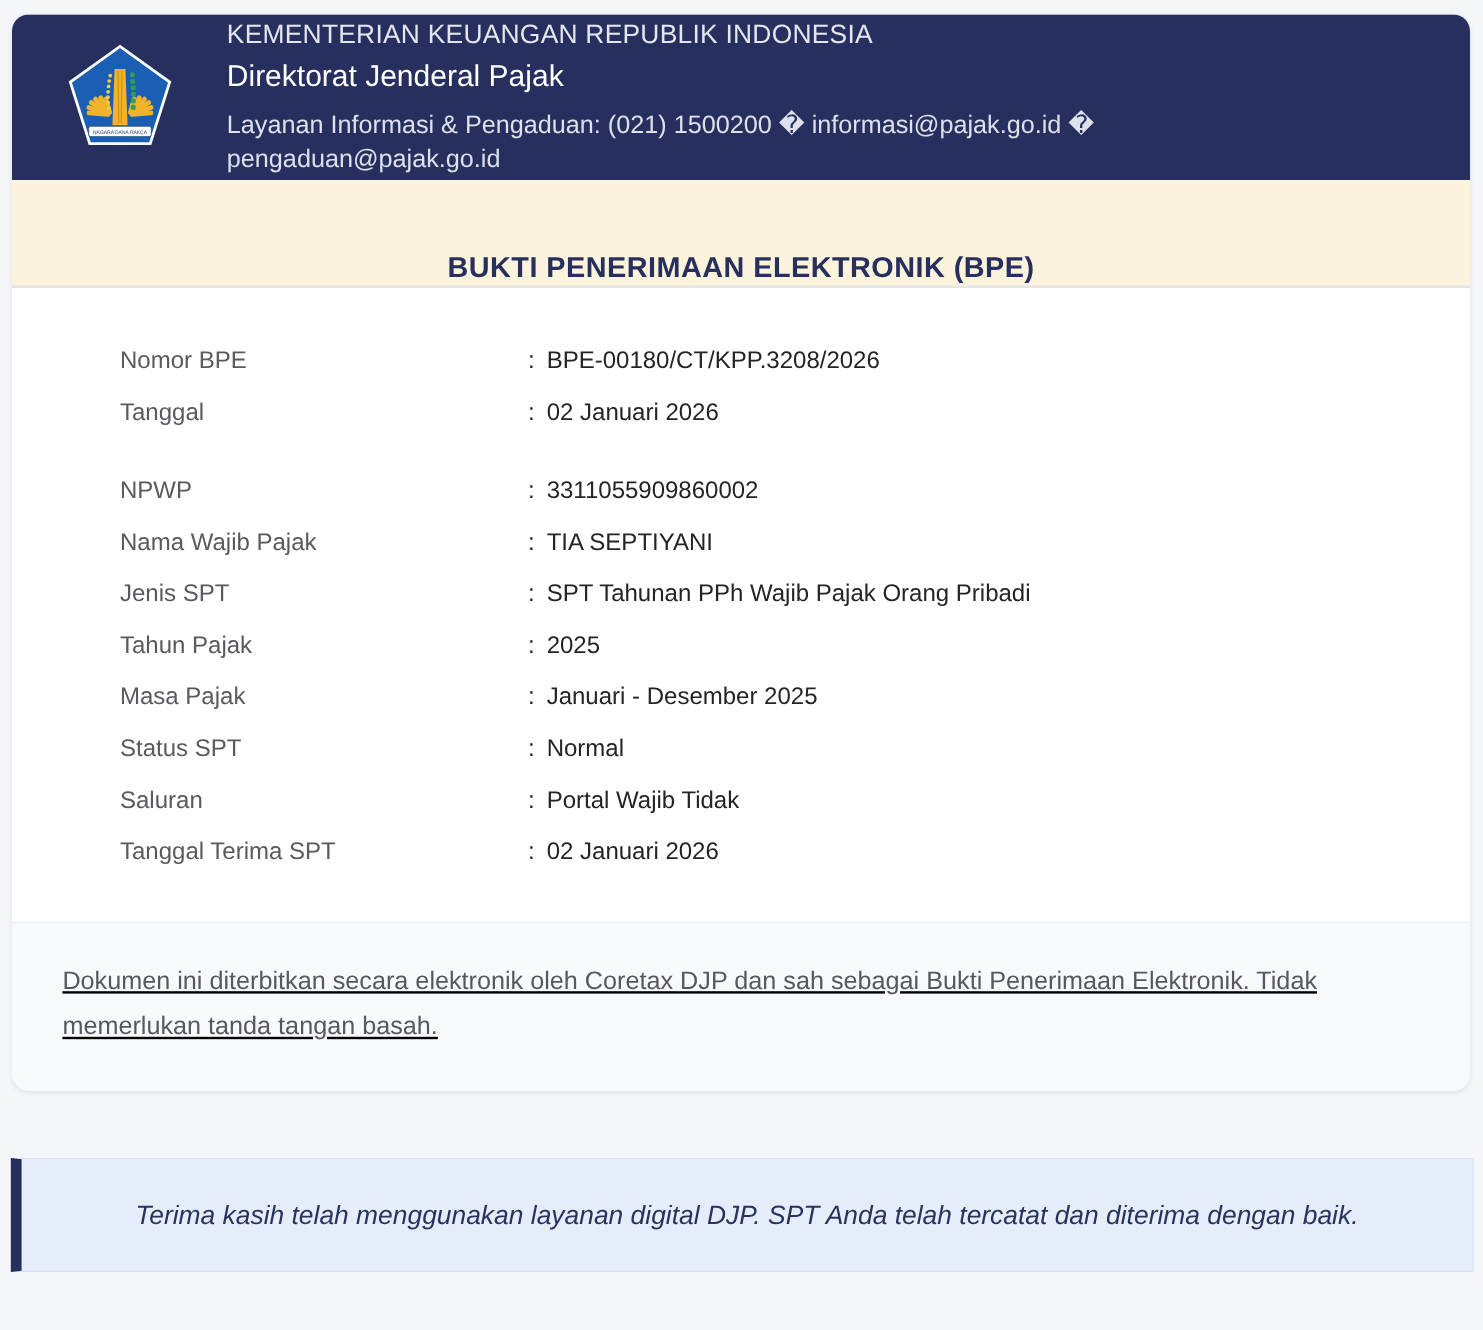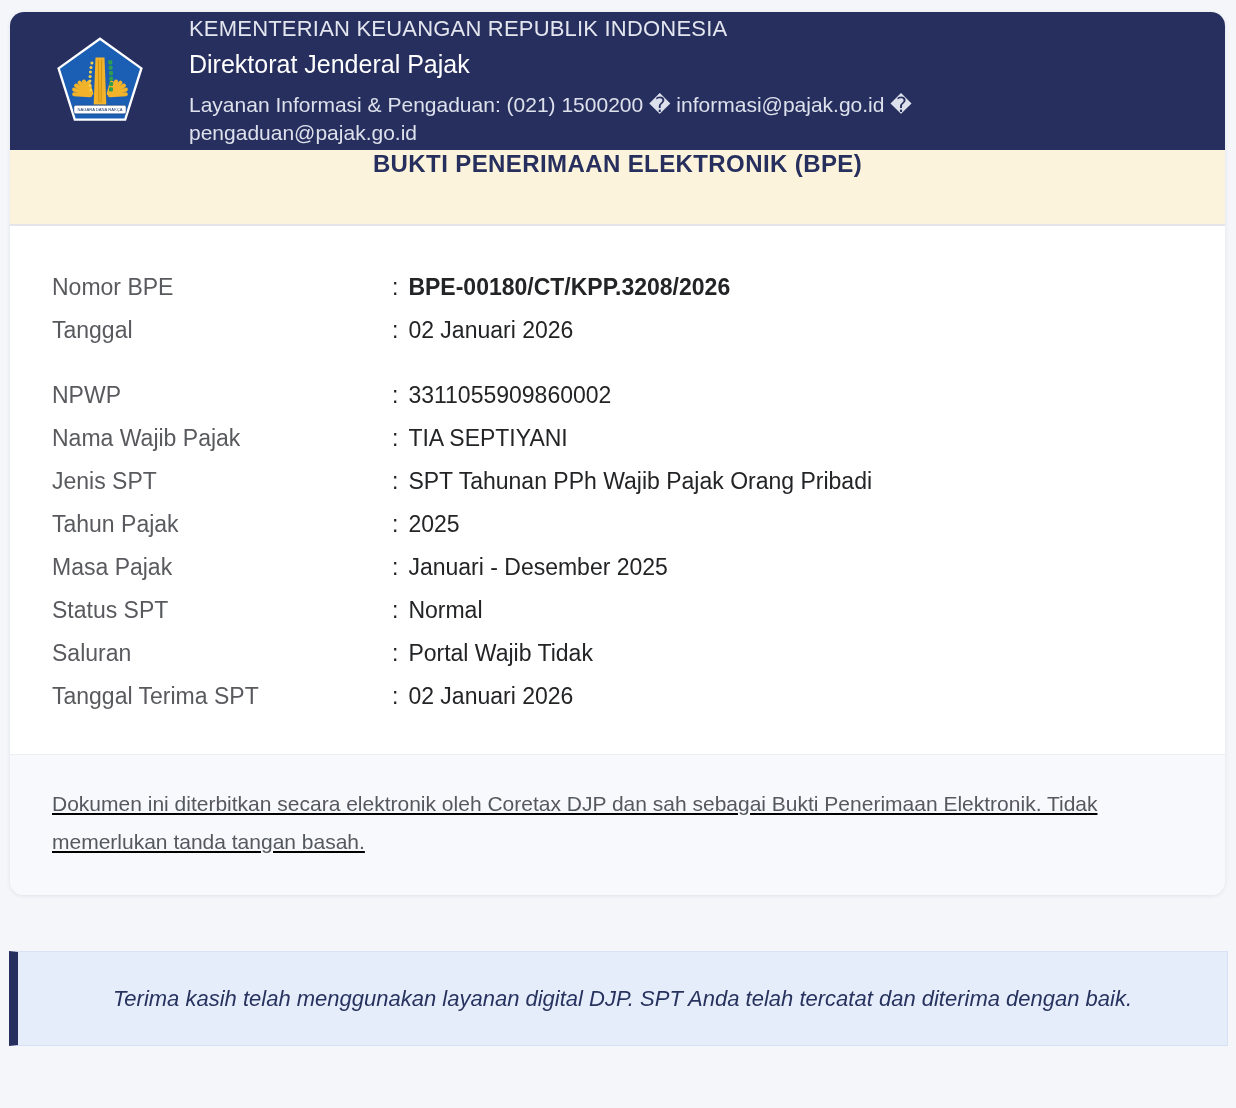--- a/index.html
+++ b/index.html
@@ -28,35 +28,35 @@
   .hdr-text { margin-left: 44px; }
   .hdr-line1 { color: #E3E6EF; font-size: 22px; letter-spacing: 0.2px; }
   .hdr-line2 { color: #FFFFFF; font-size: 25px; font-weight: normal; margin-top: 8px; }
   .hdr-contact {
     color: #DDE1EC; font-size: 21px; line-height: 28px;
     margin-top: 12px; max-width: 790px;
   }
   
   .band {
     background: #FBF3DB;
-    height: 76px;
-    display: flex; align-items: flex-start; justify-content: center;
+    height: 90px;
+    display: flex; align-items: flex-end; justify-content: center;
     border-bottom: 2px solid #E3E5EA;
   }
   .band-title {
     color: #272F5E; font-size: 24px; font-weight: bold; letter-spacing: 0.4px;
   }
   
   .content { padding: 40px 42px 36px 42px; }
-  .row { display: flex; line-height: 43px; font-size: 23px; }
+  .row { display: flex; line-height: 43px; font-size: 20px; margin-left: 48px; }
   .row.gap-top { margin-top: 22px; }
   .row .lbl { width: 340px; flex: 0 0 auto; color: #595A5E; }
   .row .sep { color: #232426; }
   .row .val { color: #232426; margin-left: 10px; }
-  .row .val.bold { font-weight: bold; }
+  .row .val.bold { font-weight: normal; }
   
   .disclaimer {
     background: #F8F9FD;
     border-top: 1px solid #EDEFF4;
     padding: 30px 42px 34px 42px;
     text-decoration: underline;
   }
   .disclaimer p {
     color: #54595F; font-size: 21px; line-height: 38px; max-width: 1110px;
   }

